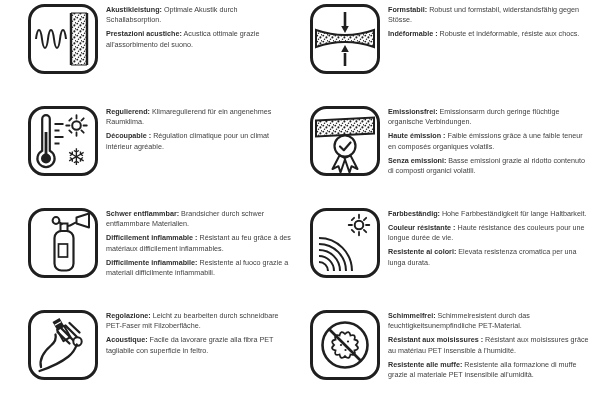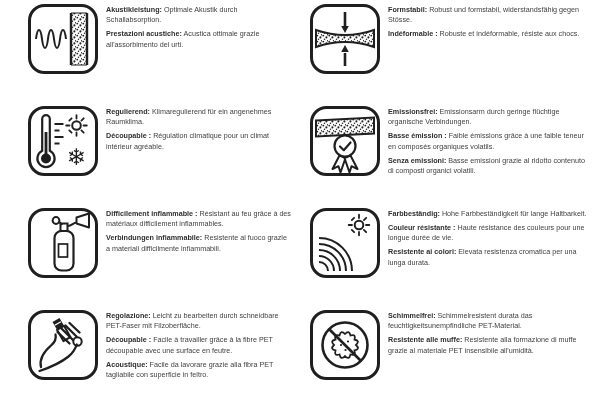--- a/index.html
+++ b/index.html
@@ -41,21 +41,21 @@
             </defs>
           <rect class="stroke" x="1.5" y="1.5" width="67" height="67" rx="15" stroke-width="3"></rect>
           <path class="stroke" stroke-width="2" d="M8,35 c1.5,-12 4.5,-12 6,0 c1.5,12 4.5,12 6,0 c1.5,-12 4.5,-12 6,0 c1.5,12 4.5,12 6,0 c1.5,-12 4.5,-12 6,0"></path>
           <rect x="43" y="9" width="16" height="52" fill="url(#sp1)"></rect>
           <path class="stroke" stroke-width="2.4" d="M43,9 V61 M59,9 V61"></path>
           <path class="stroke" stroke-width="1.2" d="M43,9 H59 M43,61 H59"></path>
         </svg>
       </div>
       <div class="text">
         <p><b>Akustikleistung:</b> <span>Optimale Akustik durch Schallabsorption.</span></p>
-        <p><b>Prestazioni acustiche:</b> <span>Acustica ottimale grazie all'assorbimento del urti.</span></p>
+        <p><b>Prestazioni acustiche:</b> <span>Acustica ottimale grazie all'assorbimento del suono.</span></p>
       </div>
     </div>
 
     <div class="cell right">
       <div class="icon-box">
         <svg width="70" height="70" viewBox="0 0 70 70" aria-hidden="true">
           <defs>
               <pattern id="sp2" width="6" height="6" patternUnits="userSpaceOnUse">
             <circle cx="1.3" cy="1.6" r="0.95" fill="#222"></circle>
                 <circle cx="4.4" cy="3.4" r="1.05" fill="#222"></circle>
@@ -109,41 +109,42 @@
           <rect class="stroke" x="1.5" y="1.5" width="67" height="67" rx="15" stroke-width="3"></rect>
           <path stroke="#1f1f1f" stroke-width="2" fill="url(#sp4)" d="M6,14.5 L64,11.5 L64,27.5 L6,30.5 Z"></path>
           <path stroke="#1f1f1f" stroke-width="2" stroke-linejoin="round" fill="#fff" d="M29.5,49.5 L22.5,63 L28.5,60.2 L30.5,66.5 L35.5,52 Z"></path>
           <path stroke="#1f1f1f" stroke-width="2" stroke-linejoin="round" fill="#fff" d="M40.5,49.5 L47.5,63 L41.5,60.2 L39.5,66.5 L34.5,52 Z"></path>
           <circle cx="35" cy="40" r="10.5" fill="#fff" stroke="#1f1f1f" stroke-width="2.2"></circle>
           <path class="stroke" stroke-width="2.2" stroke-linecap="round" stroke-linejoin="round" d="M30,40.5 L33.8,44.2 L40.5,36.5"></path>
         </svg>
       </div>
       <div class="text">
         <p><b>Emissionsfrei:</b> <span>Emissionsarm durch geringe flüchtige organische Verbindungen.</span></p>
-        <p><b>Basse émission :</b> <span>Faible émissions grâce à une faible teneur en composés organiques volatils.</span></p>
+        <p><b>Haute émission :</b> <span>Faible émissions grâce à une faible teneur en composés organiques volatils.</span></p>
         <p><b>Senza emissioni:</b> <span>Basse emissioni grazie al ridotto contenuto di composti organici volatili.</span></p>
       </div>
     </div>
 
     <div class="cell left">
       <div class="icon-box">
         <svg width="70" height="70" viewBox="0 0 70 70" aria-hidden="true">
           <rect class="stroke" x="1.5" y="1.5" width="67" height="67" rx="15" stroke-width="3"></rect>
           <circle class="stroke" cx="28" cy="12.5" r="3.4" stroke-width="2"></circle>
           <path class="stroke" stroke-width="2" d="M31.4,14.2 L34.5,16.8"></path>
           <path class="stroke" stroke-width="2" d="M32.5,23 V15.5 H39.5 V23"></path>
           <path class="stroke" stroke-width="2" d="M39.5,18 C44,17.5 44.5,15.5 48,14.5"></path>
           <path class="stroke" stroke-width="2" stroke-linejoin="round" d="M48.5,9.5 L61,5.5 V19.5 L48.5,15.5 Z"></path>
           <rect class="stroke" x="26.5" y="23" width="19" height="39.5" rx="7" stroke-width="2.2"></rect>
           <rect class="stroke" x="30.5" y="36" width="9" height="13" stroke-width="1.7"></rect>
         </svg>
       </div>
       <div class="text">
+        <p><b>Schwer entflammbar:</b> <span>Brandsicher durch schwer entflammbare Materialien.</span></p>
         <p><b>Difficilement inflammable :</b> <span>Résistant au feu grâce à des matériaux difficilement inflammables.</span></p>
-        <p><b>Verbindungen infiammabile:</b> <span>Resistente al fuoco grazie a materiali difficilmente infiammabili.</span></p>
+        <p><b>Difficilmente infiammabile:</b> <span>Resistente al fuoco grazie a materiali difficilmente infiammabili.</span></p>
       </div>
     </div>
 
     <div class="cell right">
       <div class="icon-box">
         <svg width="70" height="70" viewBox="0 0 70 70" aria-hidden="true">
           <rect class="stroke" x="1.5" y="1.5" width="67" height="67" rx="15" stroke-width="3"></rect>
           <path class="stroke" stroke-width="2" d="M9,54 A9,9 0 0 1 18,63 M9,48 A15,15 0 0 1 24,63 M9,42 A21,21 0 0 1 30,63 M9,36 A27,27 0 0 1 36,63 M9,30 A33,33 0 0 1 42,63"></path>
           <circle class="stroke" cx="49" cy="17" r="4.3" stroke-width="2"></circle>
           <path class="stroke" stroke-width="1.8" stroke-linecap="round" d="M56,17 H59.3 M38.7,17 H42 M49,10 V6.7 M49,24 V27.3 M53.9,12.1 L56.2,9.8 M41.8,21.9 L44.1,24.2 M53.9,21.9 L56.2,24.2 M41.8,12.1 L44.1,9.8"></path>
@@ -164,37 +165,37 @@
           <path d="M32.9,11.7 L26.7,15.3" stroke="#ffffff" stroke-width="1.3" fill="none"></path>
           <polygon points="36,15.8 42.4,27.1 35.4,31.1 29,19.8" fill="#ffffff" stroke="#1f1f1f" stroke-width="2" stroke-linejoin="round"></polygon>
           <path class="stroke" stroke-width="2.3" stroke-linecap="round" d="M33.5,18.5 L45,30 M37.5,15.5 L48.5,26.5 M41.5,13 L51.5,22.5 M29.5,22 L41.5,33.5"></path>
           <circle class="stroke" cx="49.5" cy="31.5" r="4.2" stroke-width="2"></circle>
           <path class="stroke" stroke-width="2.3" stroke-linecap="round" d="M13,57 C11,48.5 16,41.5 23,35.5 C26.5,32.5 28.5,28.5 27.5,24.5"></path>
           <path class="stroke" stroke-width="2.3" stroke-linecap="round" d="M11.5,61 C22,57.5 33,52.5 40.5,46.5 C44.5,43.2 47.5,38.5 48.8,34.5"></path>
         </svg>
       </div>
       <div class="text">
         <p><b>Regolazione:</b> <span>Leicht zu bearbeiten durch schneidbare PET-Faser mit Filzoberfläche.</span></p>
-        <p><b>Découpable :</b> <span>Facile à travailler grâce à la fibre PET découpable avec une surface en feutre.</span></p>
         <p><b>Acoustique:</b> <span>Facile da lavorare grazie alla fibra PET tagliabile con superficie in feltro.</span></p>
       </div>
     </div>
 
     <div class="cell right">
       <div class="icon-box">
         <svg width="70" height="70" viewBox="0 0 70 70" aria-hidden="true">
           <rect class="stroke" x="1.5" y="1.5" width="67" height="67" rx="15" stroke-width="3"></rect>
           <path class="stroke" stroke-width="1.8" d="M46,35 Q50.5,39.1 44.5,40.5 Q46.3,46.3 40.5,44.5 Q39.1,50.5 35,46 Q30.9,50.5 29.5,44.5 Q23.7,46.3 25.5,40.5 Q19.6,39.1 24,35 Q19.6,30.9 25.5,29.5 Q23.7,23.7 29.5,25.5 Q30.9,19.6 35,24 Q39.1,19.6 40.5,25.5 Q46.3,23.7 44.5,29.5 Q50.5,30.9 46,35 Z"></path>
           <circle cx="31" cy="35" r="1.1" fill="#1f1f1f"></circle>
           <circle cx="38" cy="31.5" r="1.1" fill="#1f1f1f"></circle>
           <circle cx="35.5" cy="40" r="1.1" fill="#1f1f1f"></circle>
           <circle class="stroke" cx="35" cy="35" r="22.5" stroke-width="2.6"></circle>
           <path class="stroke" stroke-width="2.6" d="M19.5,19.5 L50.5,50.5"></path>
         </svg>
       </div>
       <div class="text">
-        <p><b>Schimmelfrei:</b> <span>Schimmelresistent durata das feuchtigkeitsunempfindliche PET-Material.</span></p>
+        <p><b>Schimmelfrei:</b> <span>Schimmelresistent durch das feuchtigkeitsunempfindliche PET-Material.</span></p>
+        <p><b>Résistant aux moisissures :</b> <span>Résistant aux moisissures grâce au matériau PET insensible à l'humidité.</span></p>
         <p><b>Resistente alle muffe:</b> <span>Resistente alla formazione di muffe grazie al materiale PET insensibile all'umidità.</span></p>
       </div>
     </div>
 
   </div>
 </div>
 
 </body></html>

